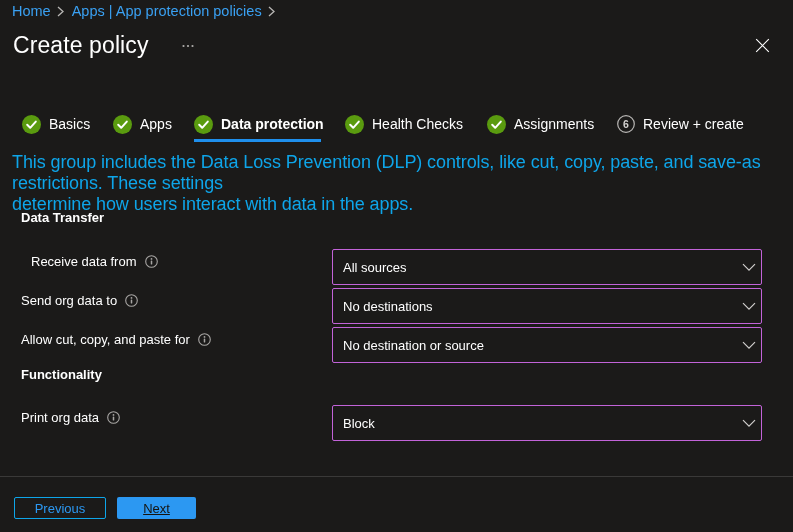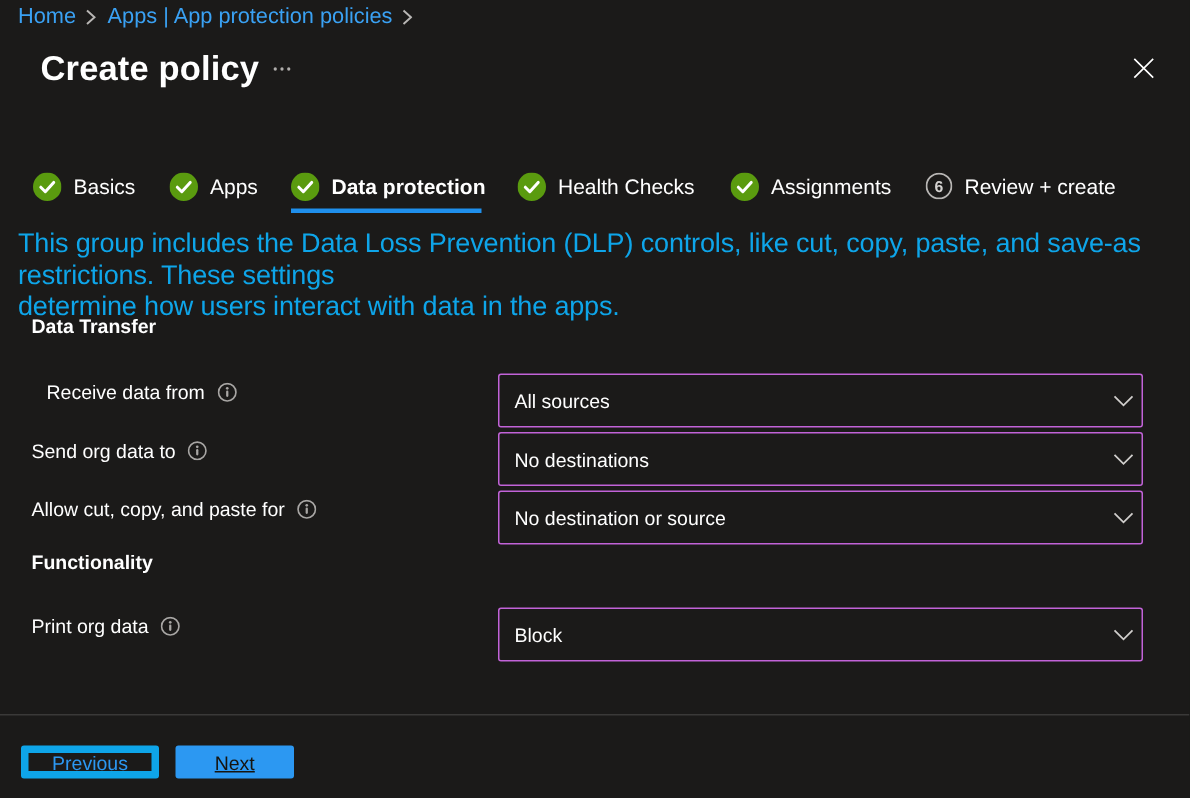--- a/index.html
+++ b/index.html
@@ -1,34 +1,34 @@
 <!DOCTYPE html>
 <html><head>
 <meta charset="utf-8">
 <style>
   * { margin:0; padding:0; box-sizing:border-box; }
   html,body { width:793px; height:532px; background:#1b1a19; overflow:hidden; }
   body { font-family:"Liberation Sans", sans-serif; position:relative; color:#ffffff; }
   .abs { position:absolute; }
   .crumb { left:12px; top:3px; font-size:14.5px; color:#3aa1f3; white-space:nowrap; display:flex; align-items:center; }
   .crumb svg { margin:1px 8px 0 6px; }
-  .title { left:27px; top:32px; font-size:23px; font-weight:700; letter-spacing:0.1px; color:#fff; }
+  .title { left:13px; top:32px; font-size:23px; font-weight:400; letter-spacing:0.1px; color:#fff; }
   .dots { left:182px; top:43px; }
   .closex { left:755px; top:38px; }
   .tab { top:114px; height:20px; display:flex; align-items:center; font-size:14px; color:#fff; white-space:nowrap; }
   .tab svg { margin-right:8px; flex:0 0 auto; }
   .underline { left:194px; top:139px; width:127px; height:2.5px; background:#1f8fec; }
   .desc { left:12px; top:152px; font-size:18px; line-height:21px; color:#0ea5e9; letter-spacing:-0.1px; }
   .h2 { left:21px; font-size:13px; font-weight:700; color:#fff; }
   .lbl { font-size:13px; color:#fff; display:flex; align-items:center; white-space:nowrap; }
   .lbl svg { margin-left:8px; }
   .dd { left:332px; width:430px; height:36px; background:#1b1a19; border:1px solid #c263d8; border-radius:2px; display:flex; align-items:center; font-size:13px; color:#fff; padding:0 5px 0 10px; justify-content:space-between; }
   .divider { left:0; top:476px; width:793px; height:1px; background:#3a3938; }
   .btn { top:497px; height:22px; border-radius:2px; font-size:13px; display:flex; align-items:center; justify-content:center; }
-  .btn-prev { left:14px; width:92px; border:5px solid #0ea5e9; color:#2c98f2; background:transparent; }
+  .btn-prev { left:14px; width:92px; border:1px solid #0ea5e9; color:#2c98f2; background:transparent; }
   .btn-next { left:117px; width:79px; background:#2c98f2; color:#16140f;text-decoration:underline; }
 </style>
 </head>
 <body>
   <div class="abs crumb">
     <span>Home</span>
     <svg width="7" height="11" viewBox="0 0 7 11">
       <path d="M1 1 L6 5.5 L1 10" stroke="#b8b6b4" stroke-width="1.3" fill="none"></path>
     </svg>
     <span>Apps | App protection policies</span>

